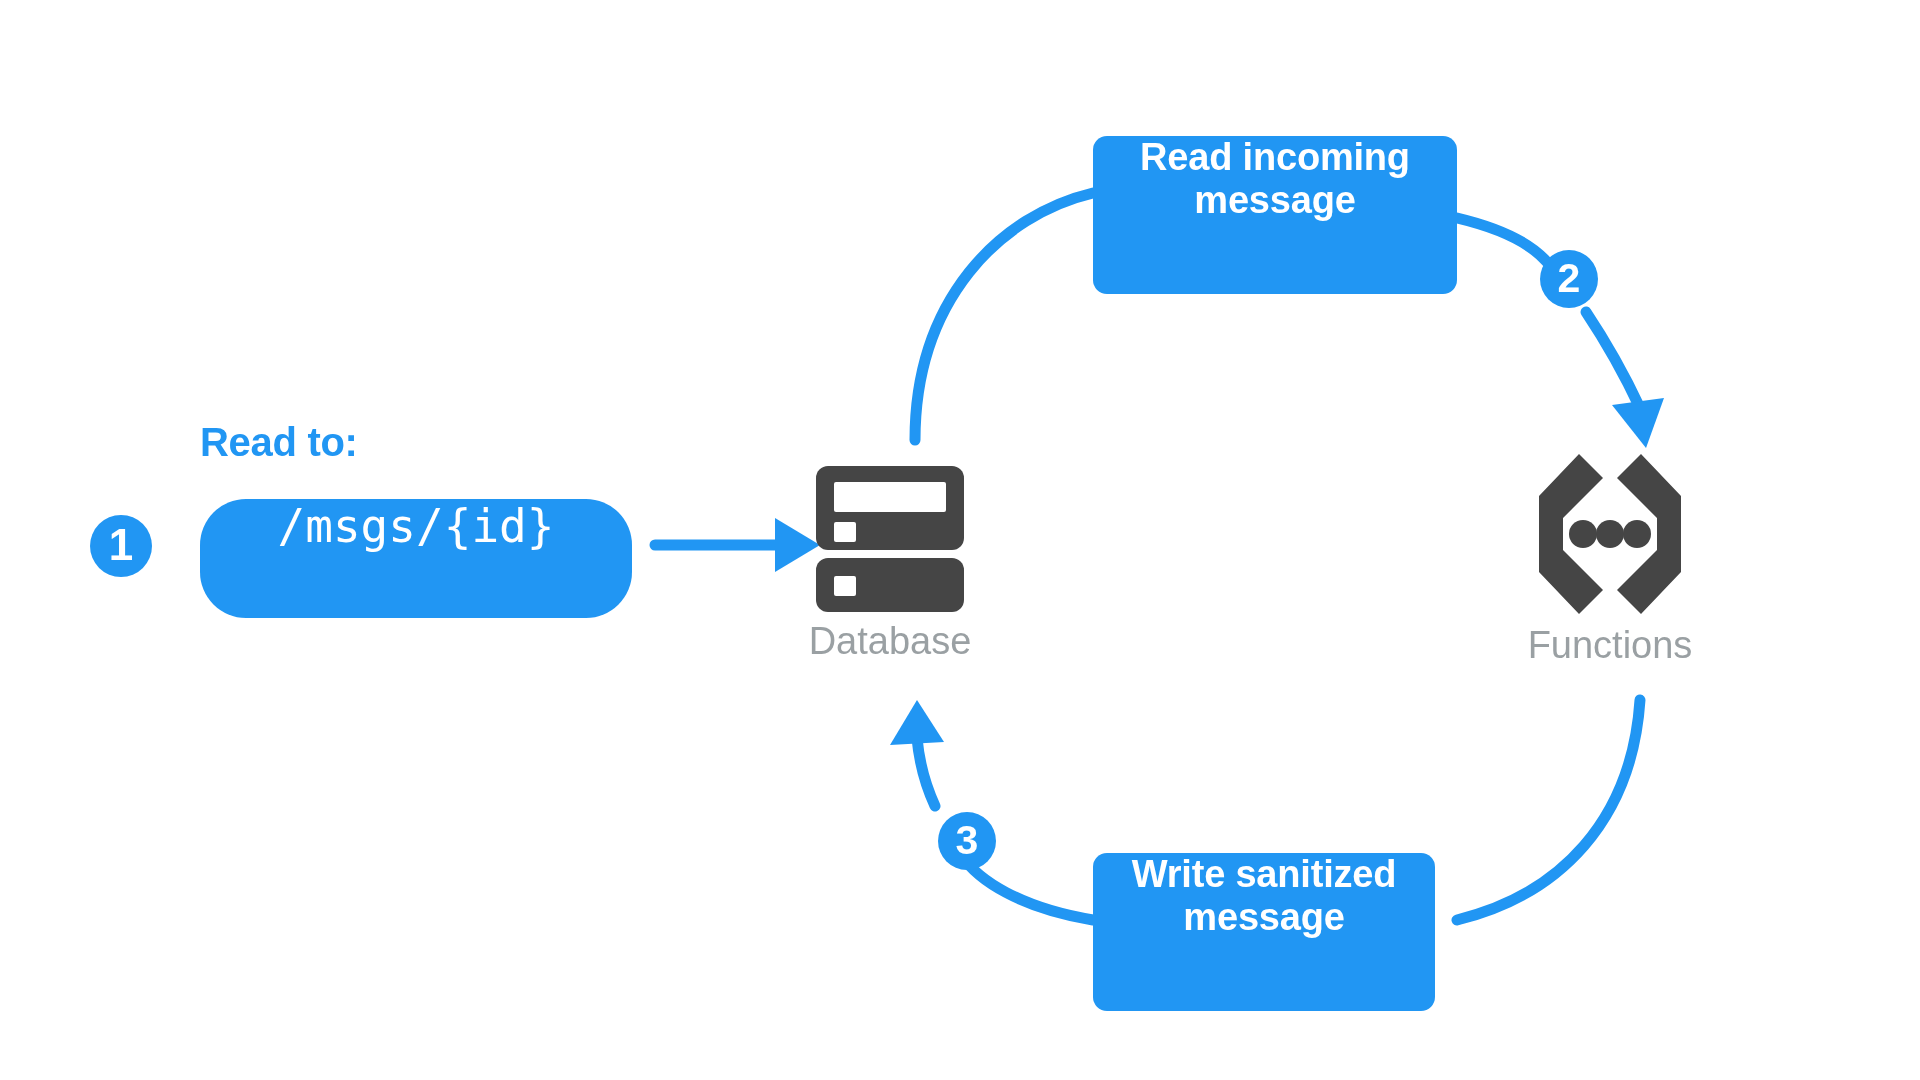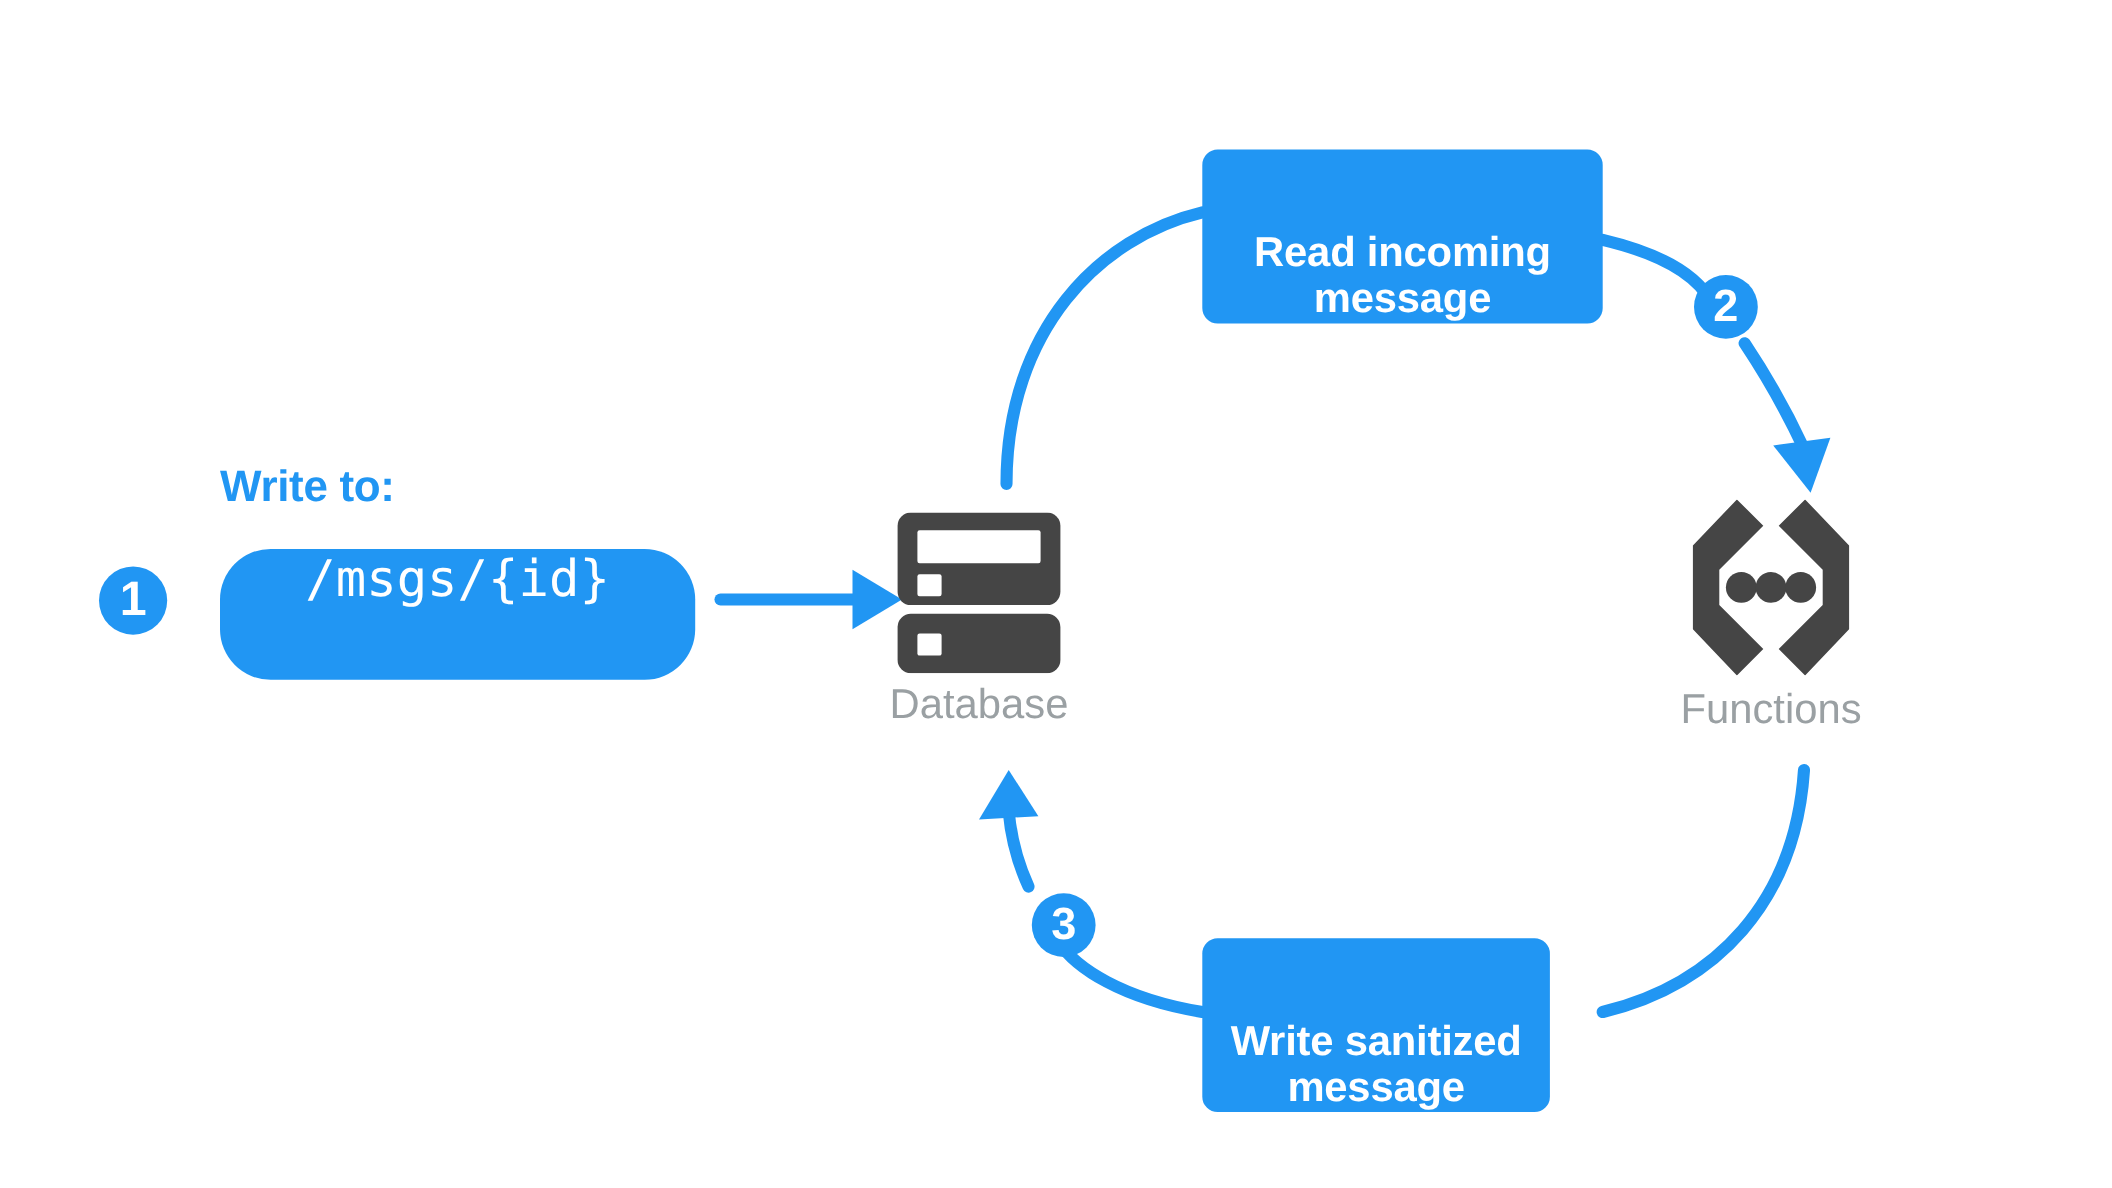--- a/index.html
+++ b/index.html
@@ -98,40 +98,40 @@
     letter-spacing: 0px;
     white-space: nowrap;
   }
 
   
   .action-box {
     position: absolute;
     background: #2196F3;
     border-radius: 14px;
     display: flex;
-    align-items: flex-end;
+    align-items: flex-start;
     justify-content: center;
     text-align: center;
     box-sizing: border-box;
     padding: 0 18px;
   }
   .action-box-text {
     color: #ffffff;
     font-size: 38px;
     font-weight: bold;
     line-height: 1.12;
     letter-spacing: -0.2px;
   }
   #box-read {
     left: 1093px; top: 136px;
     width: 364px;  height: 158px;
   }
   #box-write {
     left: 1093px; top: 853px;
-    width: 316px;  height: 158px;
+    width: 342px;  height: 158px;
   }
 
   
   .node-group {
     position: absolute;
     display: flex;
     flex-direction: column;
     align-items: center;
   }
   .node-label {
@@ -186,21 +186,21 @@
       <path d="M 1640 700 C 1632 820 1560 895 1457 920" fill="none" stroke="#2196F3" stroke-width="11" stroke-linecap="round"></path>
     </g>
 
     <g>
       <path d="M 1093 920 C 1020 908 978 880 962 856" fill="none" stroke="#2196F3" stroke-width="11" stroke-linecap="round"></path>
       <path d="M 935 806 C 924 782 919 760 917 738" fill="none" stroke="#2196F3" stroke-width="11" stroke-linecap="round"></path>
       <polygon points="890,745 917,700 944,742" fill="#2196F3"></polygon>
     </g>
   </svg>
 
-  <div id="write-to-label">Write to:</div>
+  <div id="write-to-label">Read to:</div>
 
   <div class="step-badge" id="badge-1">
     <span class="step-badge-text">1</span>
   </div>
 
   <div id="path-pill">
     <span id="path-pill-text">/msgs/{id}</span>
   </div>
 
   <div class="node-group" id="node-functions">

